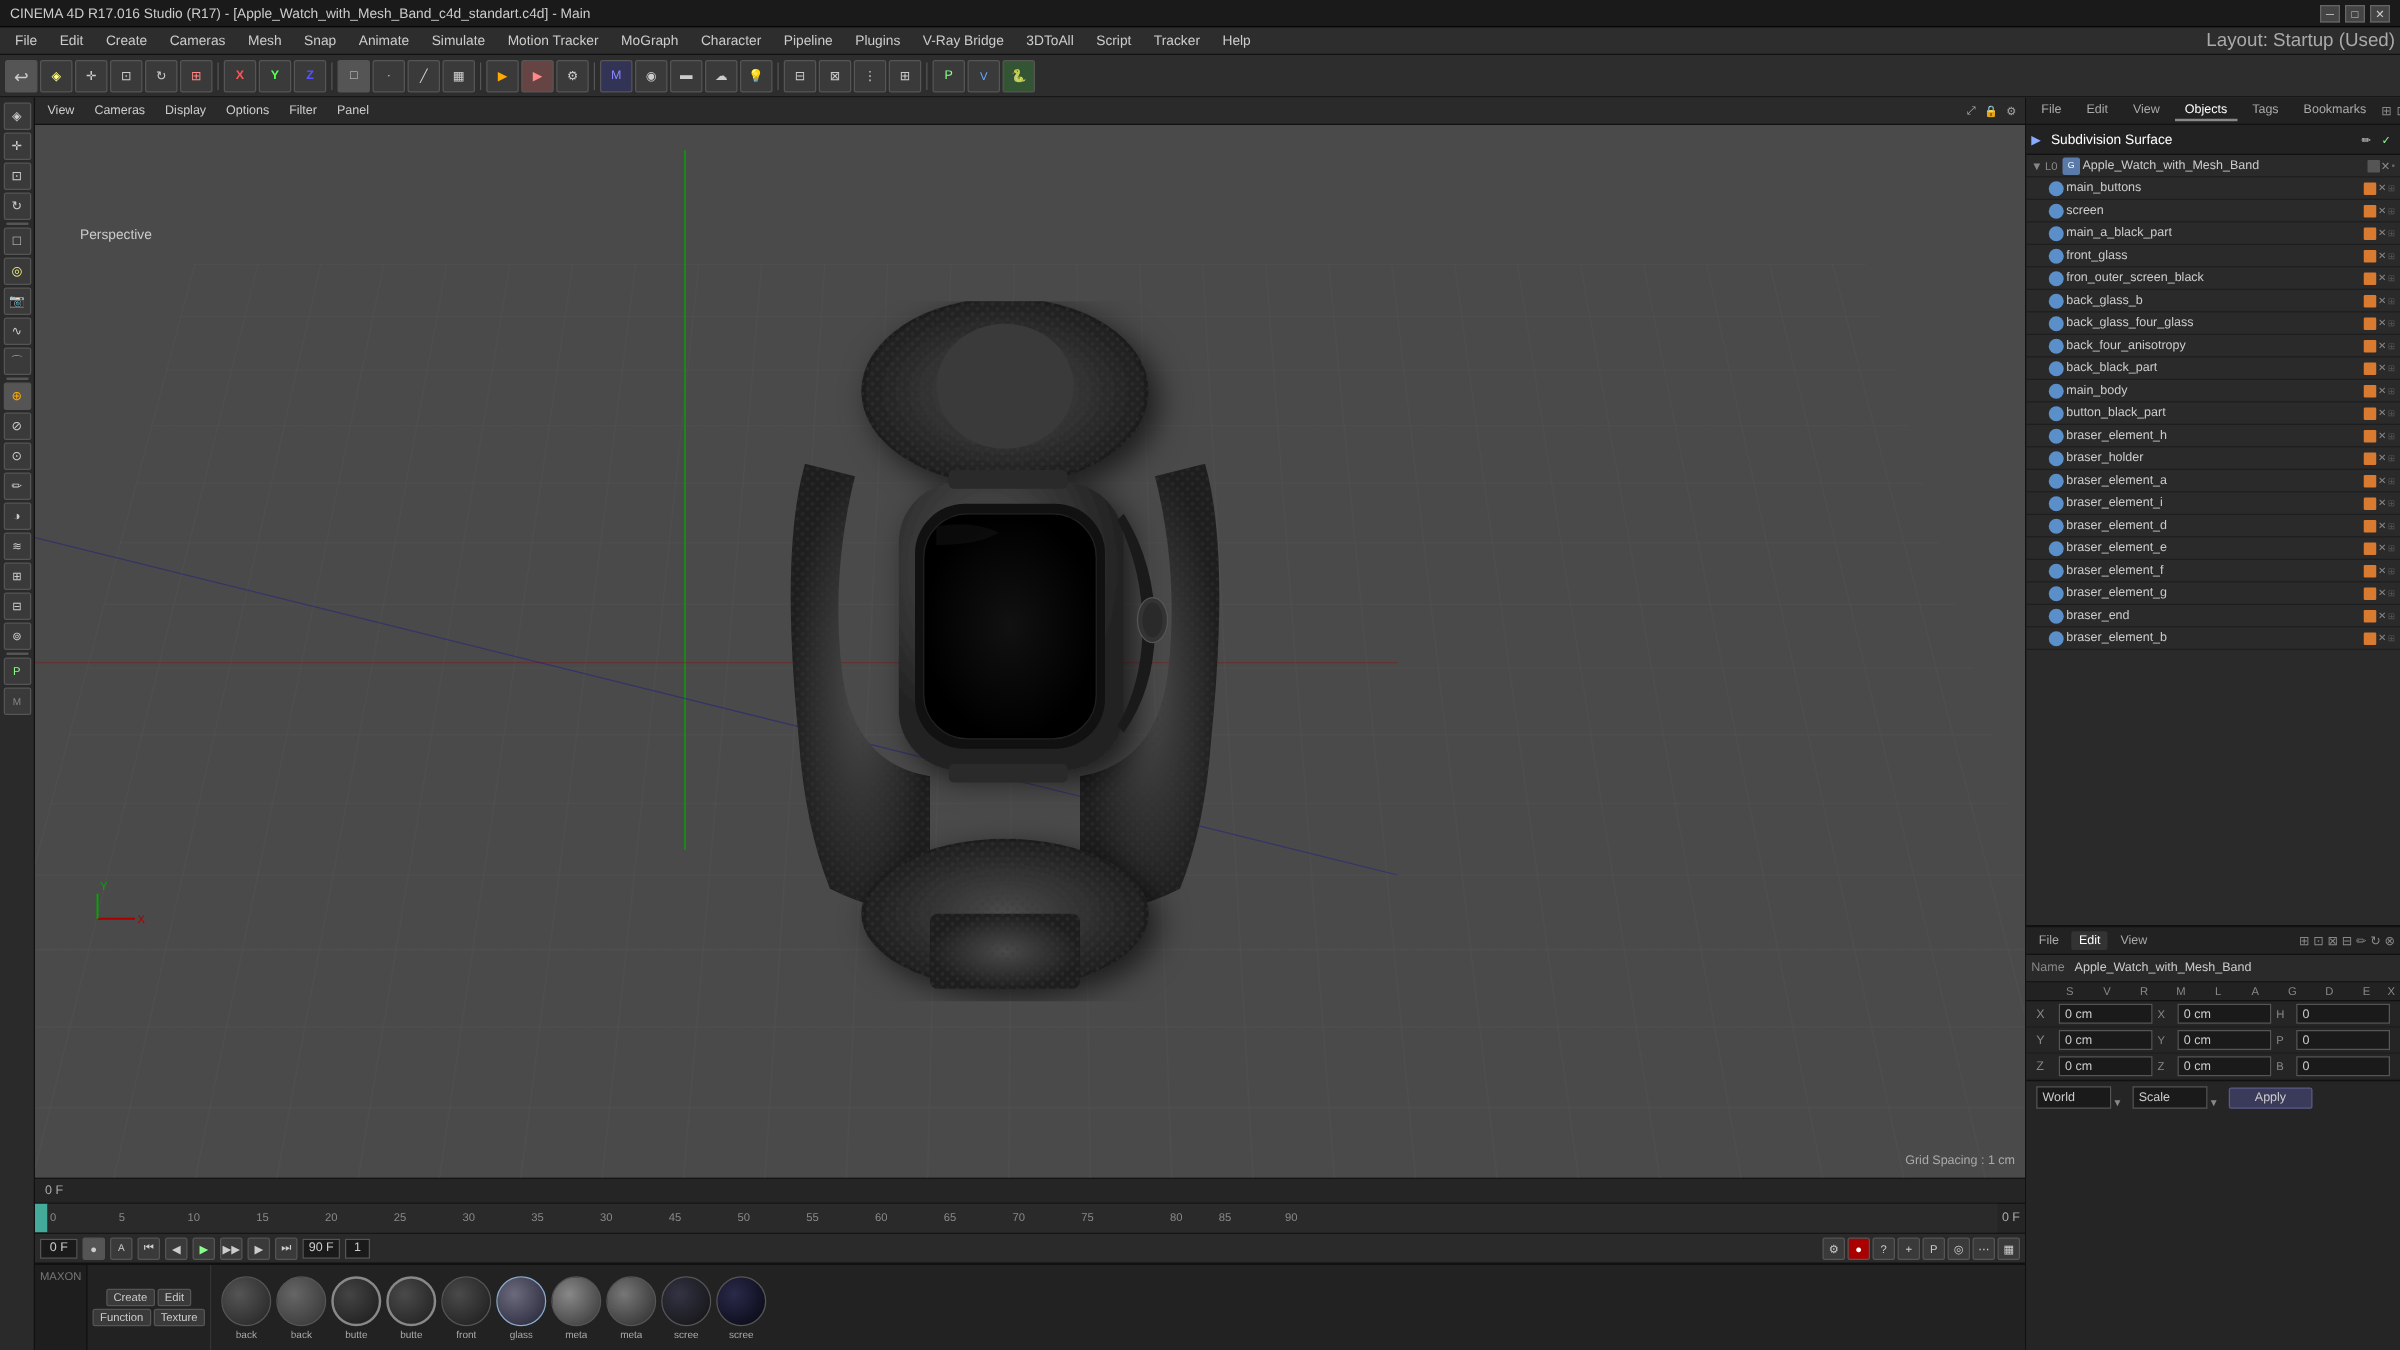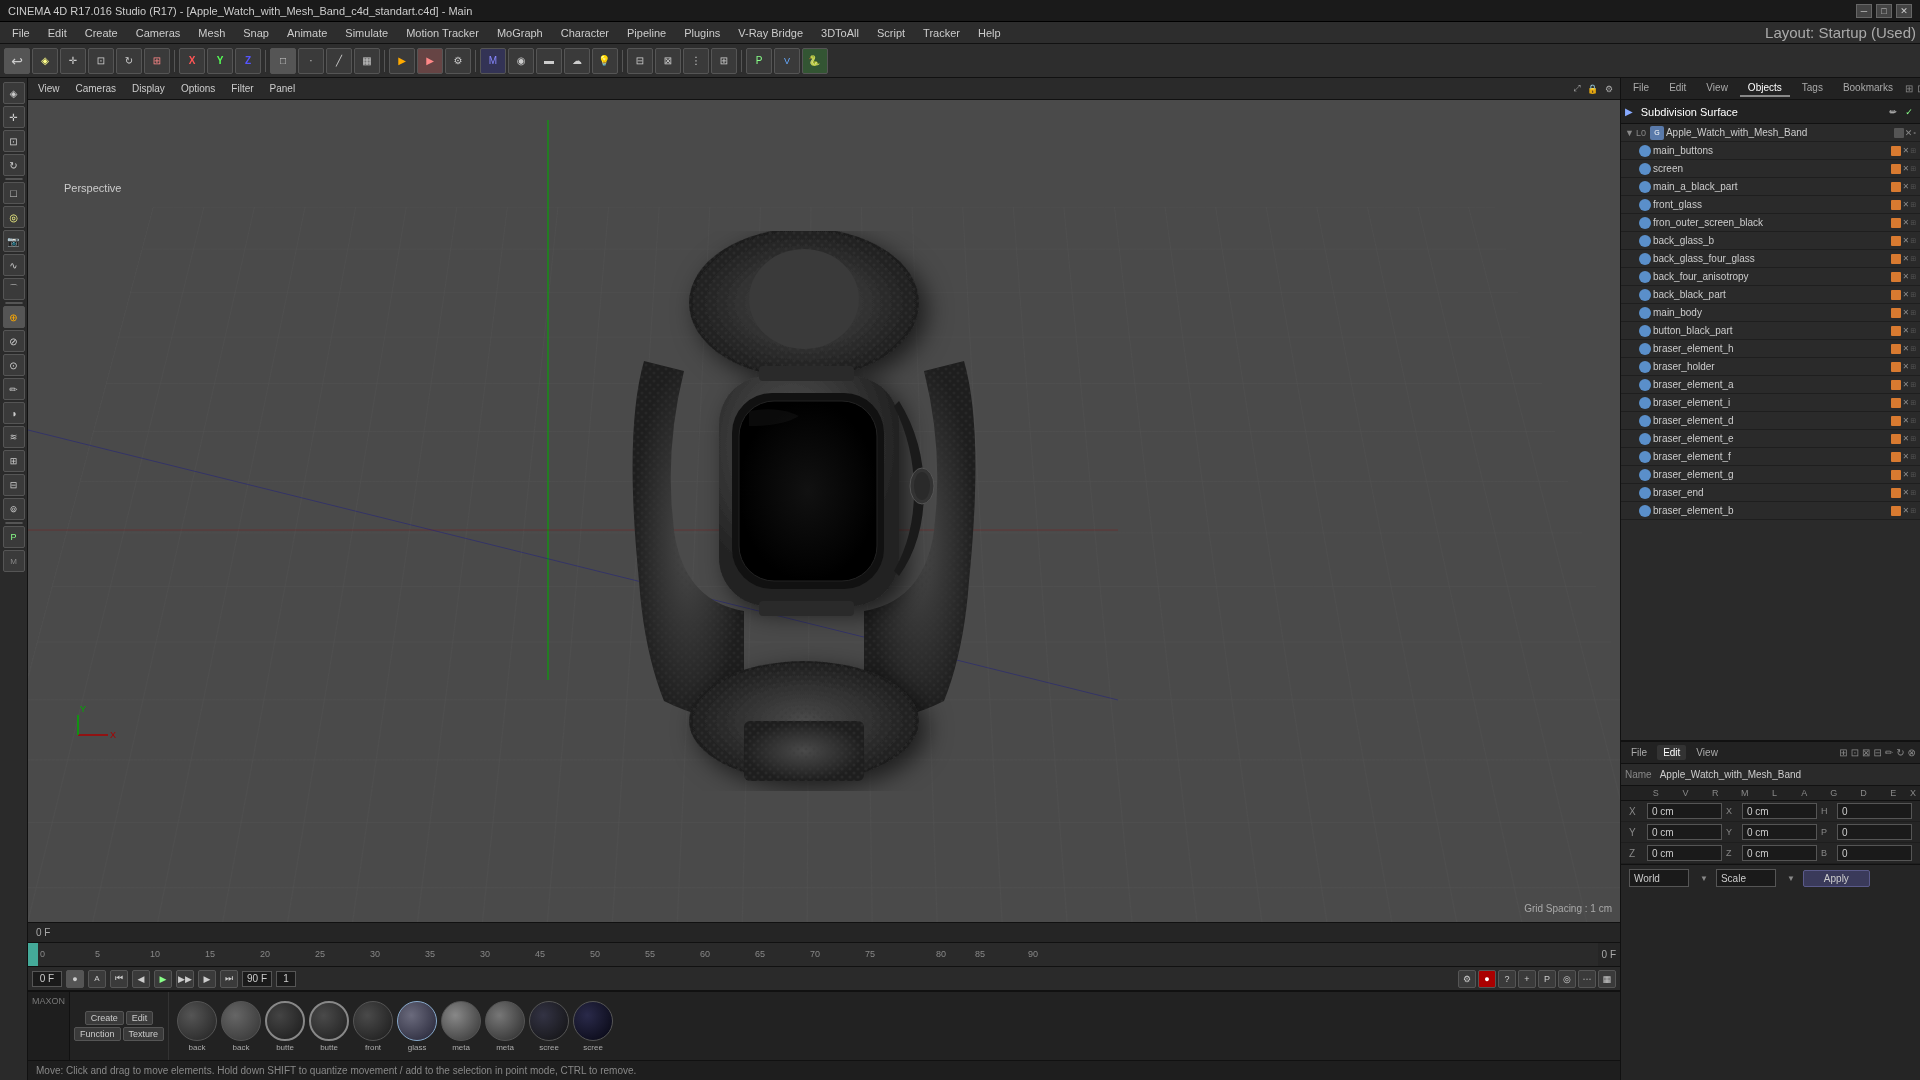--- a/index.html
+++ b/index.html
@@ -161,21 +161,21 @@
     .br-icon { font-size: 10px; color: #888; cursor: pointer; }
 
     #name-bar { height: 22px; background: #2a2a2a; display: flex; align-items: center; padding: 0 4px; gap: 8px; border-bottom: 1px solid #111; }
     .nb-label { font-size: 10px; color: #888; }
     .nb-value { font-size: 10px; color: #ccc; flex: 1; }
     .coord-label { font-size: 10px; color: #888; width: 14px; }
     .coord-input { height: 16px; background: #1a1a1a; border: 1px solid #555; color: #ccc; font-size: 10px; padding: 0 4px; display: flex; align-items: center; }
 
     .bottom-controls { display: flex; align-items: center; padding: 4px 8px; gap: 8px; border-top: 1px solid #111; }
     .bc-select { height: 18px; background: #1a1a1a; border: 1px solid #555; color: #ccc; font-size: 10px; padding: 0 4px; min-width: 60px; display: flex; align-items: center; }
-    .bc-dropdown { display: flex; align-items: center; gap: 11px; }
+    .bc-dropdown { display: flex; align-items: flex-end; gap: 1px; }
     .bc-chevron { font-size: 8px; color: #888; }
     .apply-btn { padding: 2px 20px; background: #3a3a5a; border: 1px solid #5a5a8a; color: #ccc; font-size: 10px; cursor: pointer; border-radius: 2px; }
 
     
     #status-bar { height: 20px; background: #1e1e1e; border-top: 1px solid #111; display: flex; align-items: center; padding: 0 8px; font-size: 10px; color: #888; }
 
     
     ::-webkit-scrollbar { width: 6px; height: 6px; }
     ::-webkit-scrollbar-track { background: #1a1a1a; }
     ::-webkit-scrollbar-thumb { background: #555; border-radius: 3px; }
@@ -501,23 +501,20 @@
           <div class="mat-sphere screen"></div>
           <span class="mat-label">scree</span>
         </div>
         <div class="mat-item">
           <div class="mat-sphere screen" style="background:radial-gradient(circle at 35% 35%, #2a2a4a, #050510);"></div>
           <span class="mat-label">scree</span>
         </div>
       </div>
     </div>
 
-    <div id="status-bar">
-      <span>Move: Click and drag to move elements. Hold down SHIFT to quantize movement / add to the selection in point mode, CTRL to remove.</span>
-    </div>
   </div>
 
   <div id="right-panel">
 
     <div id="right-tabs">
       <span class="right-tab">File</span>
       <span class="right-tab">Edit</span>
       <span class="right-tab">View</span>
       <span class="right-tab active">Objects</span>
       <span class="right-tab">Tags</span>

